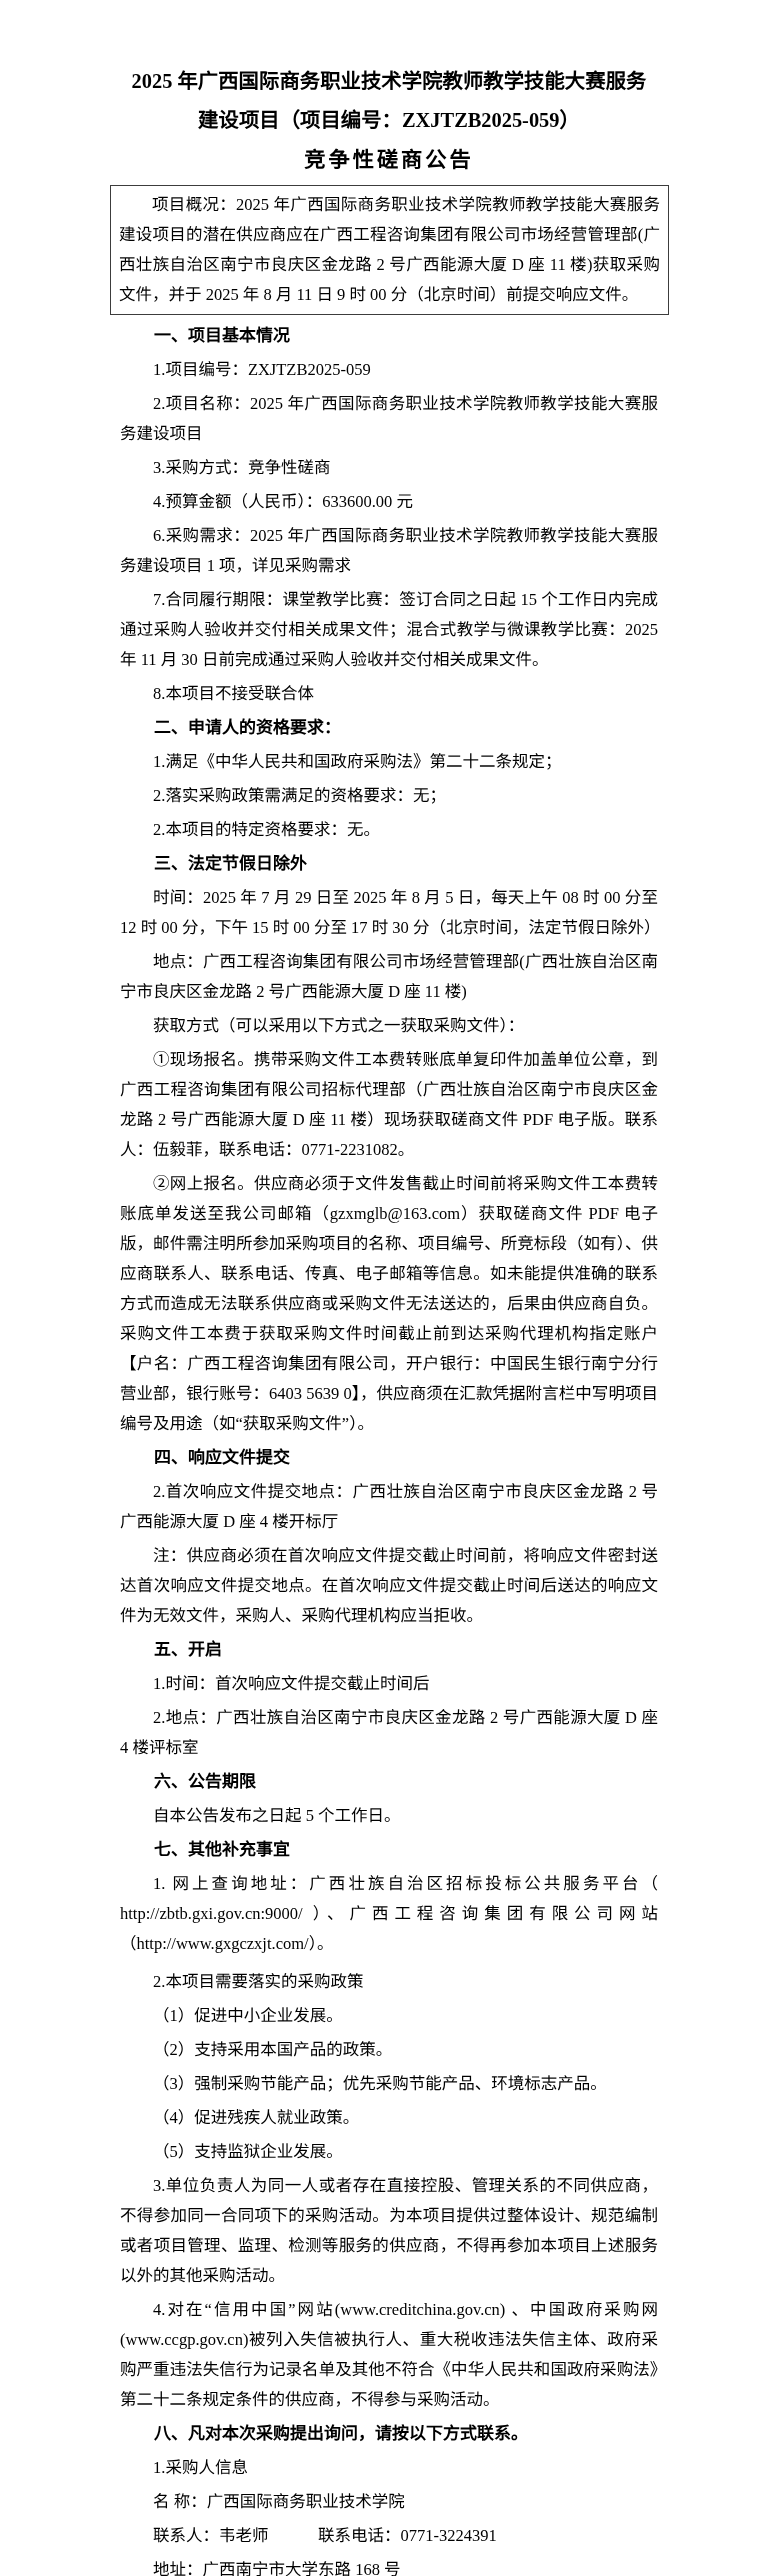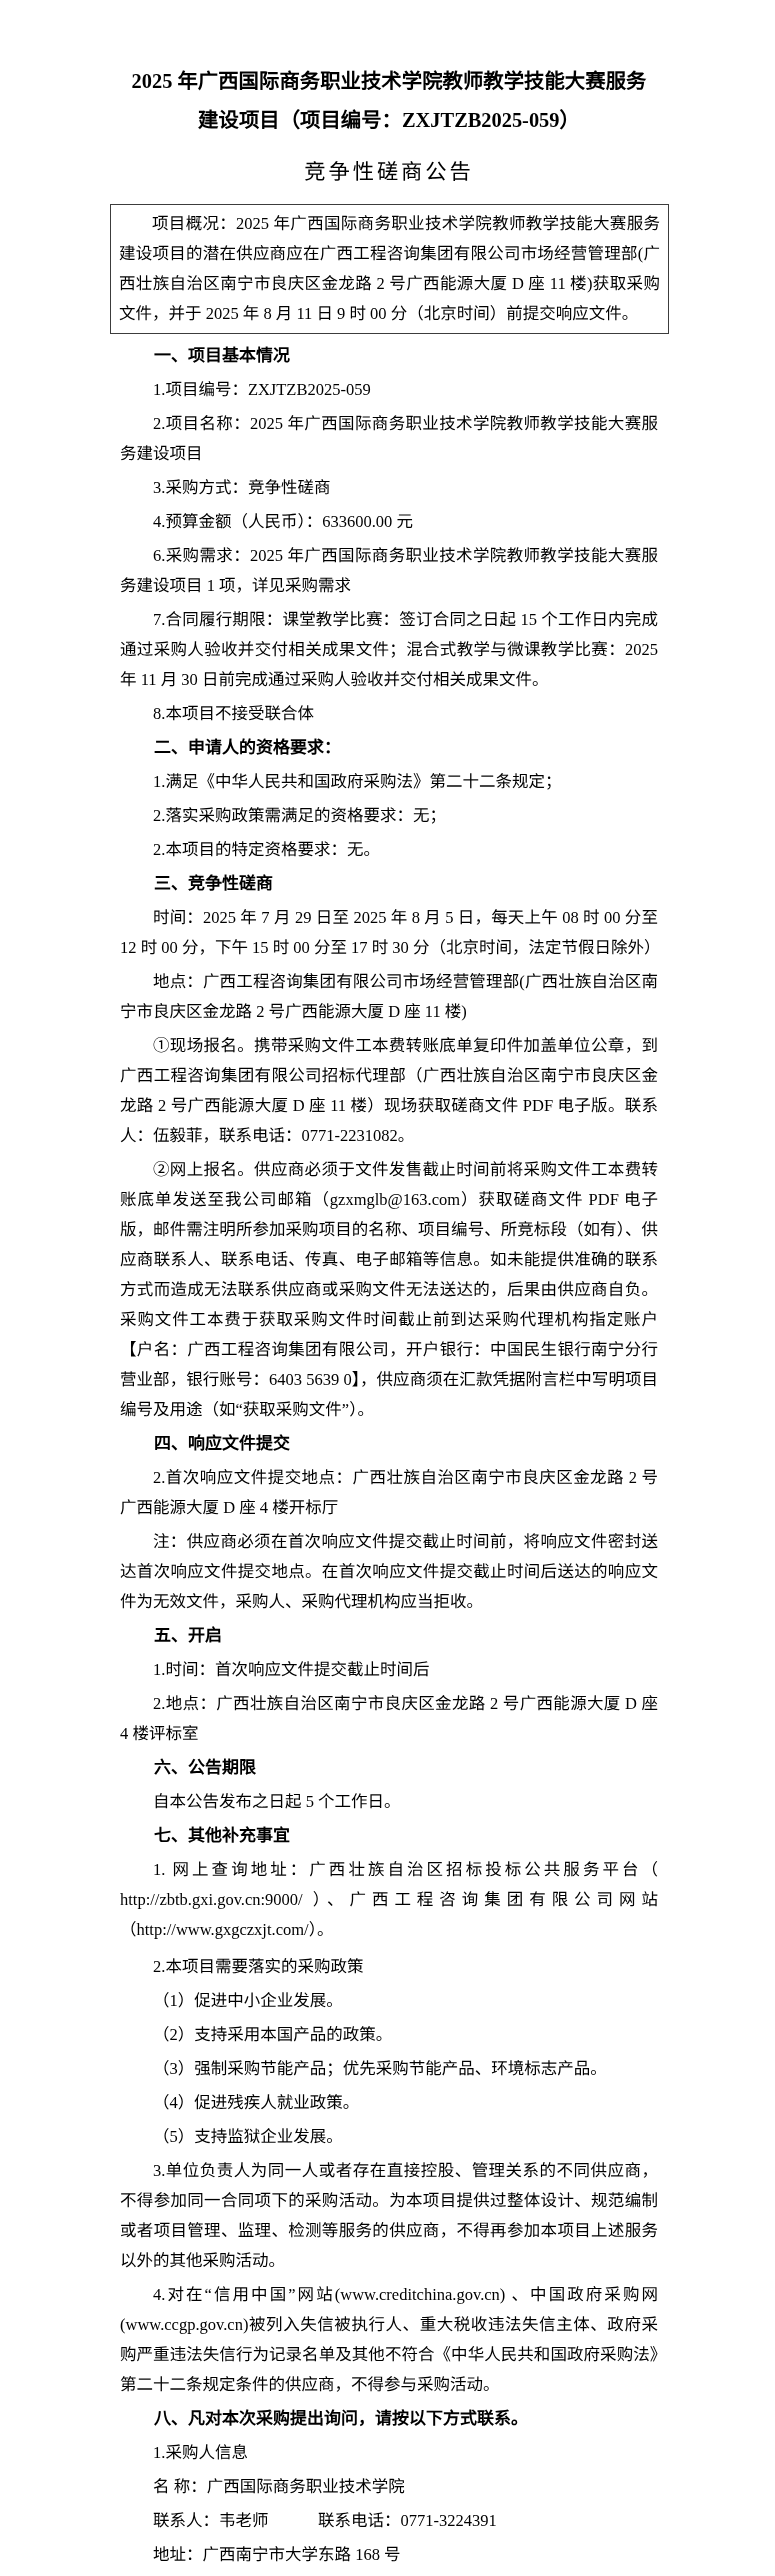--- a/index.html
+++ b/index.html
@@ -21,25 +21,25 @@
   }
   .doc-title {
     text-align: center;
     font-weight: bold;
     font-size: 20.4px;
     line-height: 39px;
     margin: 0;
   }
   .doc-subtitle {
     text-align: center;
-    font-weight: normal;
+    font-weight: bold;
     font-size: 21.3px;
     letter-spacing: 2.9px;
     line-height: 40px;
-    margin: 12px;
+    margin: 0;
   }
   .overview-box {
     box-sizing: border-box;
     margin: 4.8px -6.8px 6.8px -5.8px;
     border: 1.9px solid #3c3c3c;
     padding: 3.9px 7.8px;
     line-height: 30px;
     text-indent: 2em;
     text-align: justify;
     font-size: 16.5px;
@@ -76,23 +76,24 @@
       <p class="body">2.项目名称：2025 年广西国际商务职业技术学院教师教学技能大赛服务建设项目</p>
       <p class="body">3.采购方式：竞争性磋商</p>
       <p class="body">4.预算金额（人民币）：633600.00 元</p>
       <p class="body">6.采购需求：2025 年广西国际商务职业技术学院教师教学技能大赛服务建设项目 1 项，详见采购需求</p>
       <p class="body">7.合同履行期限：课堂教学比赛：签订合同之日起 15 个工作日内完成通过采购人验收并交付相关成果文件；混合式教学与微课教学比赛：2025 年 11 月 30 日前完成通过采购人验收并交付相关成果文件。</p>
       <p class="body">8.本项目不接受联合体</p>
       <p class="heading">二、申请人的资格要求：</p>
       <p class="body">1.满足《中华人民共和国政府采购法》第二十二条规定；</p>
       <p class="body">2.落实采购政策需满足的资格要求：无；</p>
       <p class="body">2.本项目的特定资格要求：无。</p>
-      <p class="heading">三、竞争性磋商</p>
+      <p class="heading">三、法定节假日除外</p>
       <p class="body">时间：2025 年 7 月 29 日至 2025 年 8 月 5 日，每天上午 08 时 00 分至 12 时 00 分，下午 15 时 00 分至 17 时 30 分（北京时间，法定节假日除外）</p>
       <p class="body">地点：广西工程咨询集团有限公司市场经营管理部(广西壮族自治区南宁市良庆区金龙路 2 号广西能源大厦 D 座 11 楼)</p>
+      <p class="body">获取方式（可以采用以下方式之一获取采购文件）：</p>
       <p class="body">①现场报名。携带采购文件工本费转账底单复印件加盖单位公章，到广西工程咨询集团有限公司招标代理部（广西壮族自治区南宁市良庆区金龙路 2 号广西能源大厦 D 座 11 楼）现场获取磋商文件 PDF 电子版。联系人：伍毅菲，联系电话：0771-2231082。</p>
       <p class="body">②网上报名。供应商必须于文件发售截止时间前将采购文件工本费转账底单发送至我公司邮箱（gzxmglb@163.com）获取磋商文件 PDF 电子版，邮件需注明所参加采购项目的名称、项目编号、所竞标段（如有）、供应商联系人、联系电话、传真、电子邮箱等信息。如未能提供准确的联系方式而造成无法联系供应商或采购文件无法送达的，后果由供应商自负。采购文件工本费于获取采购文件时间截止前到达采购代理机构指定账户【户名：广西工程咨询集团有限公司，开户银行：中国民生银行南宁分行营业部，银行账号：6403 5639 0】，供应商须在汇款凭据附言栏中写明项目编号及用途（如“获取采购文件”）。</p>
       <p class="heading">四、响应文件提交</p>
       <p class="body">2.首次响应文件提交地点：广西壮族自治区南宁市良庆区金龙路 2 号广西能源大厦 D 座 4 楼开标厅</p>
       <p class="body">注：供应商必须在首次响应文件提交截止时间前，将响应文件密封送达首次响应文件提交地点。在首次响应文件提交截止时间后送达的响应文件为无效文件，采购人、采购代理机构应当拒收。</p>
       <p class="heading">五、开启</p>
       <p class="body">1.时间：首次响应文件提交截止时间后</p>
       <p class="body">2.地点：广西壮族自治区南宁市良庆区金龙路 2 号广西能源大厦 D 座 4 楼评标室</p>
       <p class="heading">六、公告期限</p>
       <p class="body">自本公告发布之日起 5 个工作日。</p>

